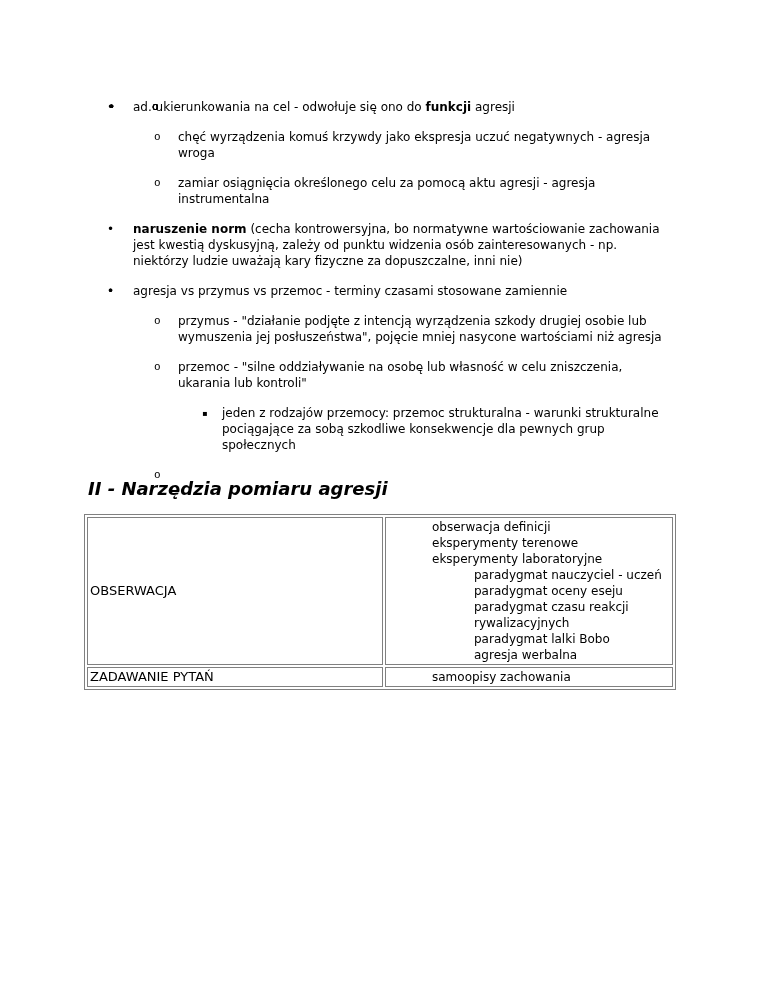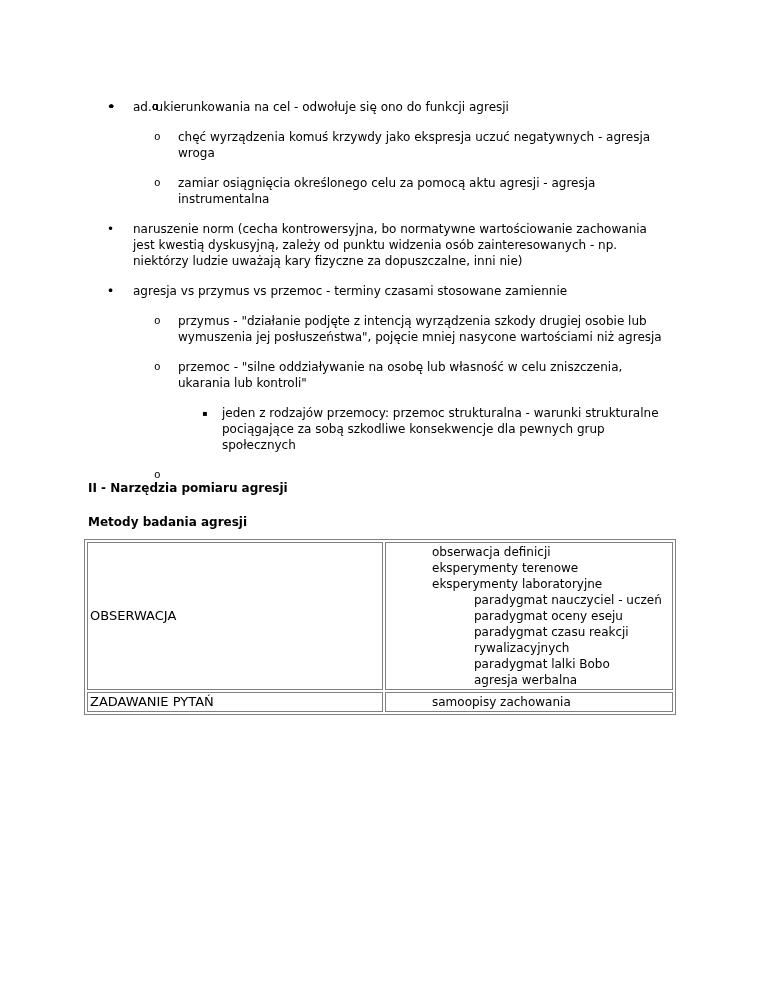--- a/index.html
+++ b/index.html
@@ -43,27 +43,28 @@
   }
   .li.l1 > .marker { left: 19px; }
   .li.l2 > .marker { left: 66px; }
   .li.l3 > .marker { left: 114px; }
   .marker.m1 { font-size: 12px; }
   .marker.m2 {
     font-family: "DejaVu Sans Mono", "Liberation Mono", monospace;
     font-size: 11px;
   }
   .marker.m3 { font-size: 8px; top: 1px; }
-  .bold { font-weight: normal; }
+  .bold { font-weight: bold; }
   
   .h2 {
-    font-size: 12px;
+    font-size: 18px;
     font-weight: bold;
     line-height: 19px;
     margin: 26px 0 16px 0;
+    font-style: italic;
   }
   .para { margin: 0 0 14px 0; }
   .subhead {
     font-weight: bold;
     margin: 0 0 9px 0;
   }
   
   table.methods {
     border-collapse: separate;
     border-spacing: 2px;
@@ -103,21 +104,20 @@
         <div class="li l1"><span class="marker m1">•</span><span><span class="">agresja vs przymus vs przemoc - terminy czasami stosowane zamiennie</span></span></div>
         <div class="li l2"><span class="marker m2">o</span><span><span class="">przymus - "działanie podjęte z intencją wyrządzenia szkody drugiej osobie lub wymuszenia jej posłuszeństwa", pojęcie mniej nasycone wartościami niż agresja</span></span></div>
         <div class="li l2"><span class="marker m2">o</span><span><span class="">przemoc - "silne oddziaływanie na osobę lub własność w celu zniszczenia, ukarania lub kontroli"</span></span></div>
         <div class="li l3"><span class="marker m3">▪</span><span><span class="">jeden z rodzajów przemocy: przemoc strukturalna - warunki strukturalne pociągające za sobą szkodliwe konsekwencje dla pewnych grup społecznych</span></span></div>
         <div class="li l2"><span class="marker m2">o</span></div>
       </div>
 
     <div class="h2">II - Narzędzia pomiaru agresji</div>
 
 
-    <div class="subhead">Metody badania agresji</div>
 
     <table class="methods">
       <tbody id="methods-tbody">
           <tr>
             <td class="label-cell">OBSERWACJA</td>
             <td class="items-cell">
               <div class="li l1"><span class="marker m1">•</span><span><span class="">obserwacja definicji</span></span></div>
               <div class="li l1"><span class="marker m1">•</span><span><span class="">eksperymenty terenowe</span></span></div>
               <div class="li l1"><span class="marker m1">•</span><span><span class="">eksperymenty laboratoryjne</span></span></div>
               <div class="li l2"><span class="marker m2">o</span><span><span class="">paradygmat nauczyciel - uczeń</span></span></div>

